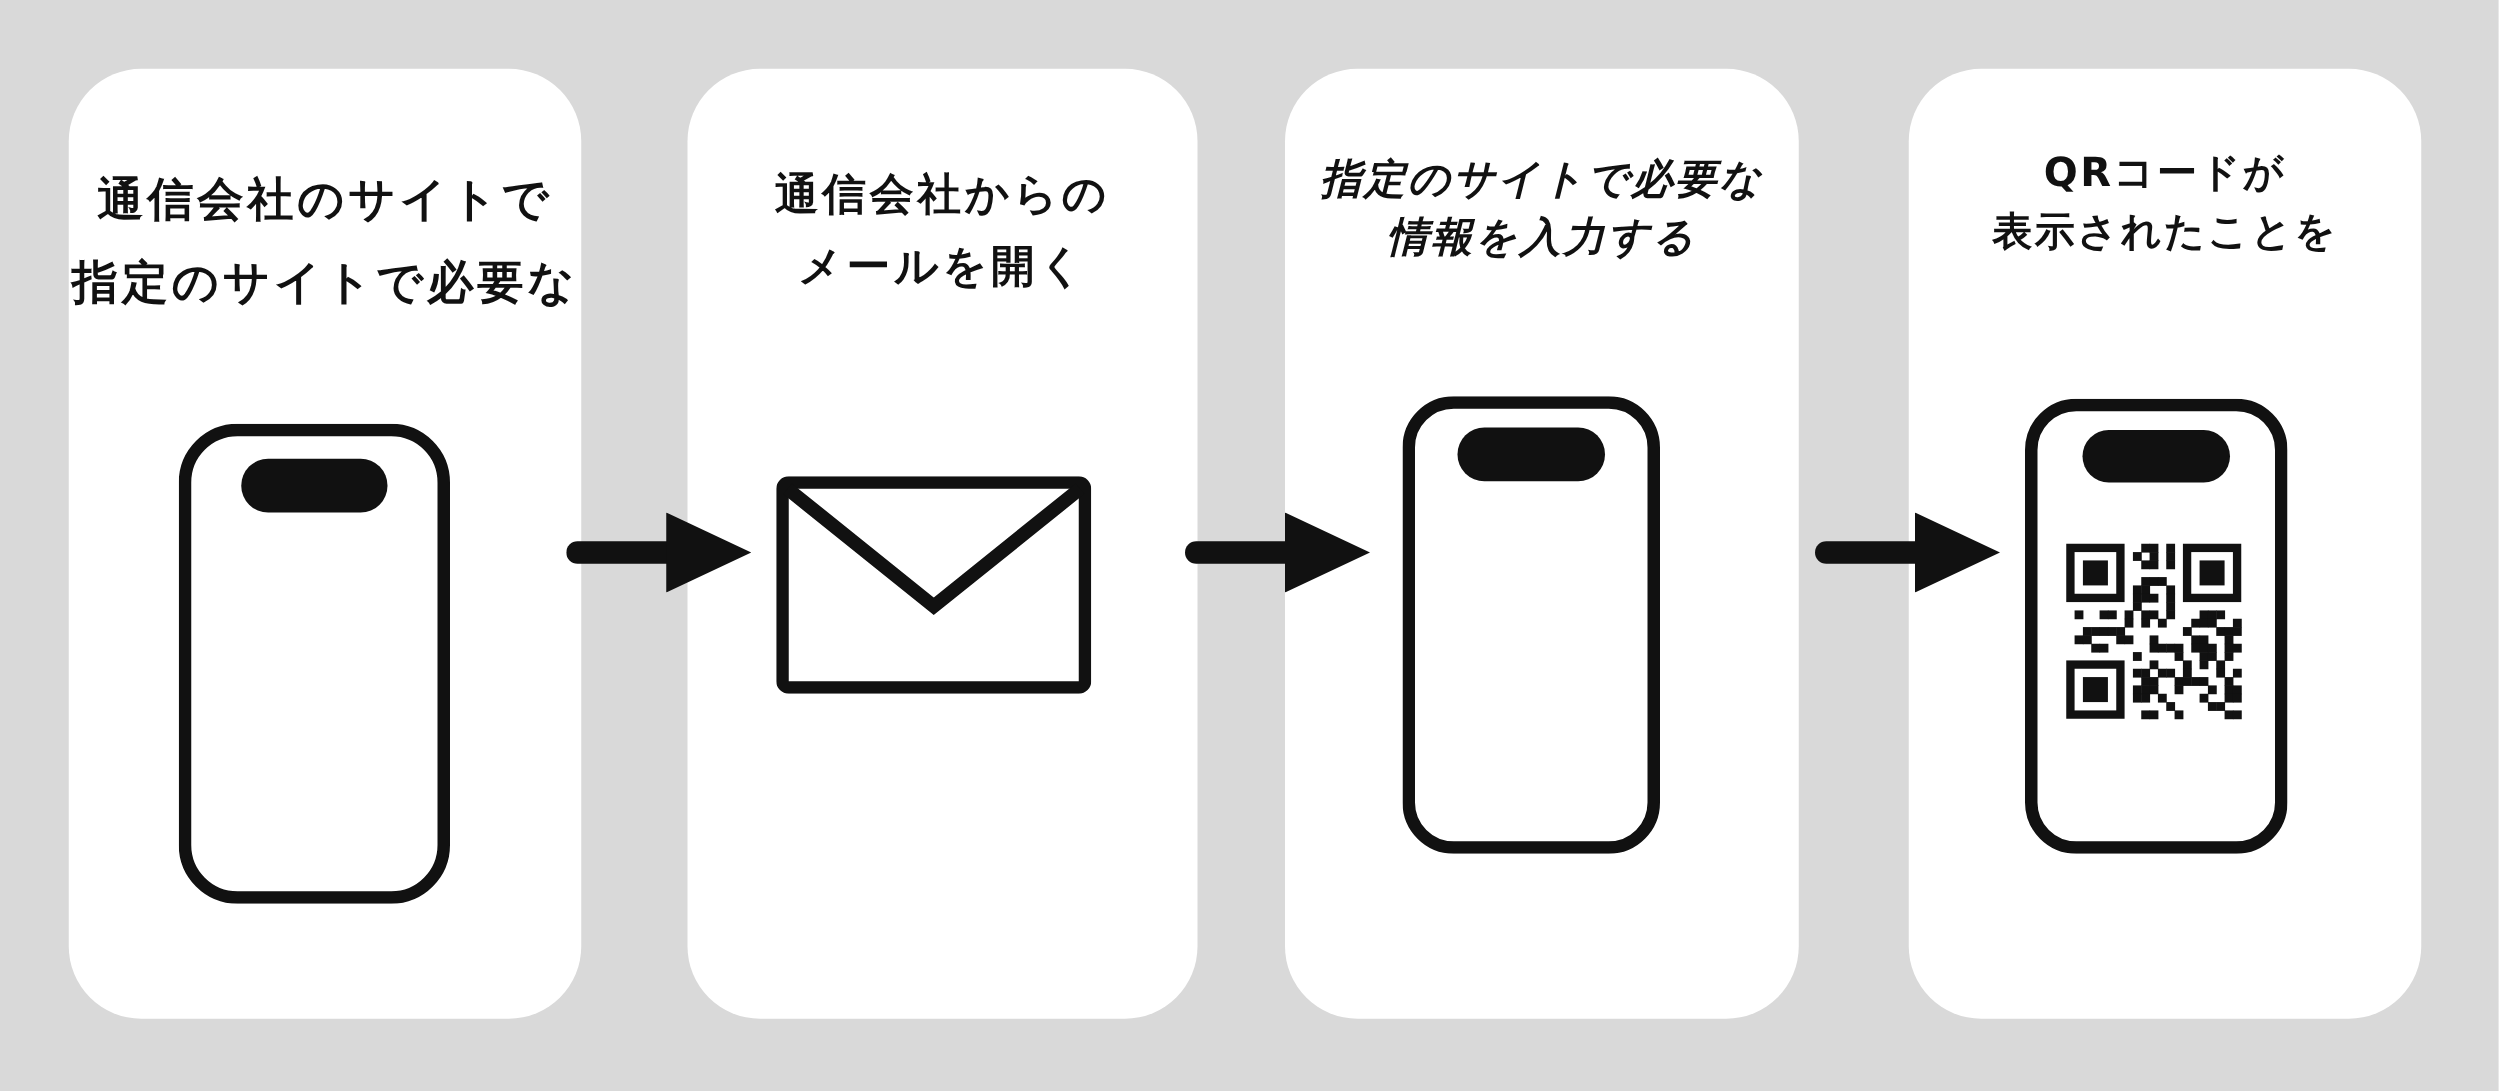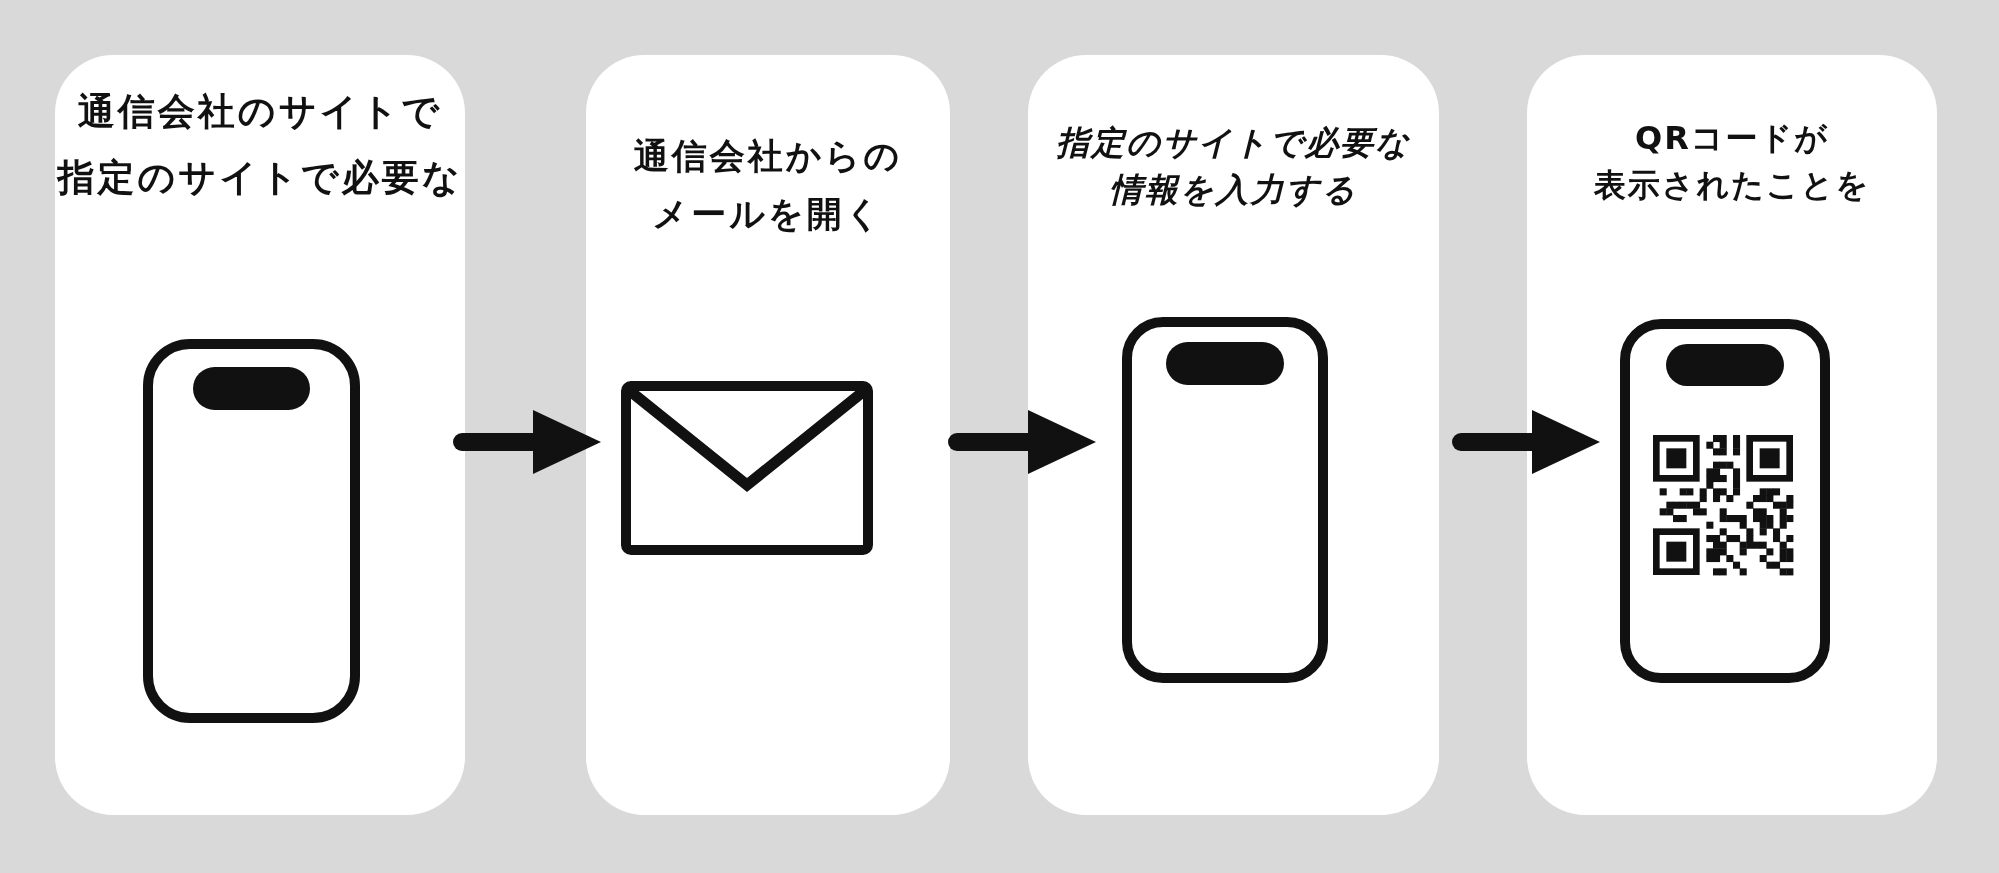--- a/index.html
+++ b/index.html
@@ -19,39 +19,39 @@
     background:var(--card);
     border-radius:58px;
   }
   .caption{
     width:100%;
     text-align:center;
     color:var(--ink);
     font-weight:bold;
   }
   .caption .line{white-space:nowrap;}
-  .cap1{padding-top:24px;font-size:37px;line-height:66px;letter-spacing:3px;}
+  .cap1{padding-top:72px;font-size:37px;line-height:66px;letter-spacing:3px;}
   .cap2{padding-top:72px;font-size:35px;line-height:58px;letter-spacing:3px;}
   .cap3{padding-top:64px;font-size:33px;line-height:47px;letter-spacing:2px;}
   .cap4{padding-top:60px;font-size:32px;line-height:47px;letter-spacing:2px;}
   .icon-abs{position:absolute;display:block;}
 </style>
 </head>
 <body>
 
 <div class="canvas">
 
   <section class="card" style="left:55px;width:410px;">
     <div class="caption cap1">
       <div class="line">通信会社のサイトで</div>
       <div class="line">指定のサイトで必要な</div>
     </div>
   </section>
 
-  <section class="card" style="left:550px;width:364px;margin-left:36px;">
+  <section class="card" style="left:550px;width:408px;">
     <div class="caption cap2">
       <div class="line">通信会社からの</div>
       <div class="line">メールを開く</div>
     </div>
   </section>
 
   <section class="card" style="left:1028px;width:411px;font-style:italic;">
     <div class="caption cap3">
       <div class="line">指定のサイトで必要な</div>
       <div class="line">情報を入力する</div>

